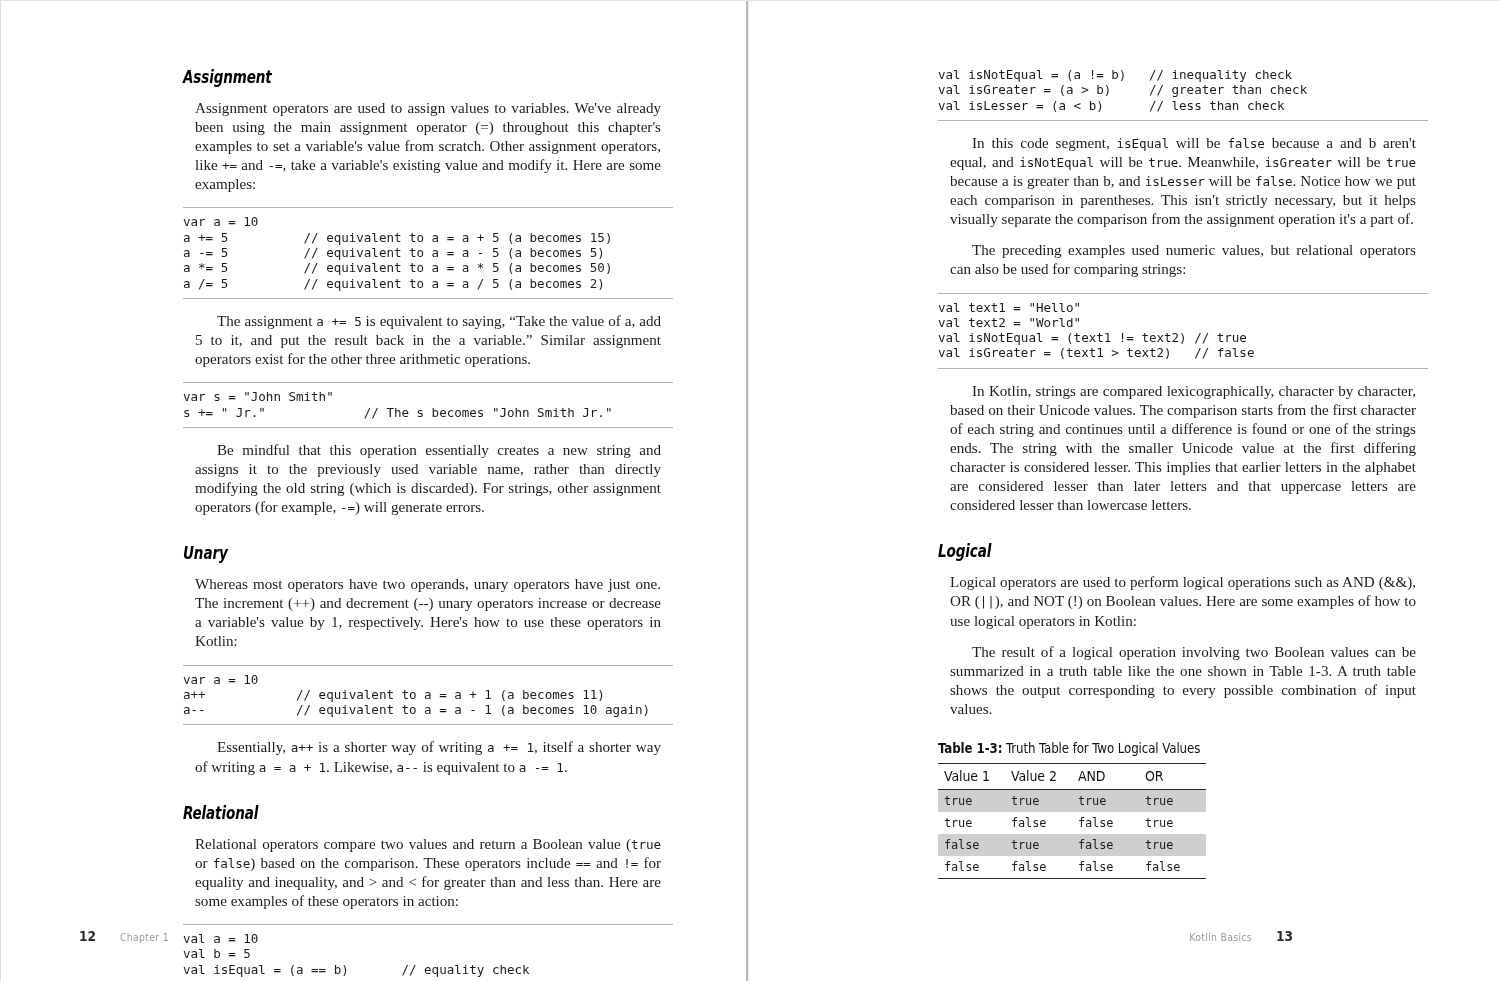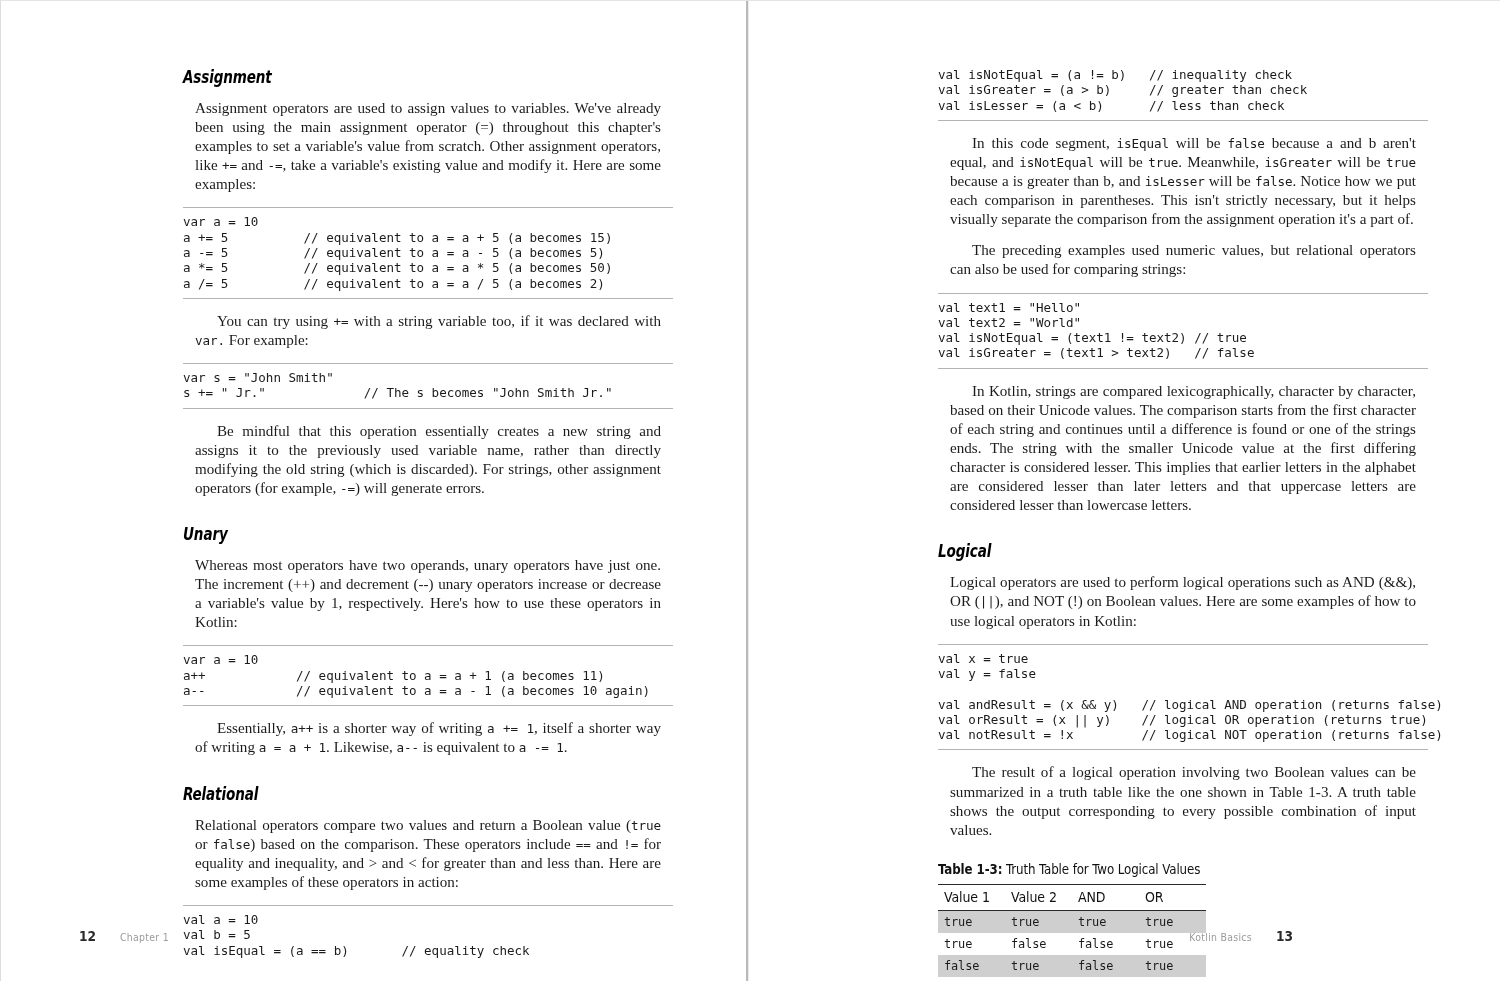--- a/index.html
+++ b/index.html
@@ -176,21 +176,21 @@
         <p class="body">Assignment operators are used to assign values to variables. We've already been using the main assignment operator (=) throughout this chapter's examples to set a variable's value from scratch. Other assignment operators, like <span class="mono-inline">+=</span> and <span class="mono-inline">-=</span>, take a variable's existing value and modify it. Here are some examples:</p>
 
         <div class="listing">
           <pre>var a = 10
 a += 5          // equivalent to a = a + 5 (a becomes 15)
 a -= 5          // equivalent to a = a - 5 (a becomes 5)
 a *= 5          // equivalent to a = a * 5 (a becomes 50)
 a /= 5          // equivalent to a = a / 5 (a becomes 2)</pre>
         </div>
 
-        <p class="body indent">You can try using <span class="mono-inline">+=</span> with a string variable too, if it was declared with <span class="mono-inline">var.</span> For example:</p>
+        <p class="body indent">The assignment <span class="mono-inline">a += 5</span> is equivalent to saying, “Take the value of a, add 5 to it, and put the result back in the a variable.” Similar assignment operators exist for the other three arithmetic operations.</p>
 
         <div class="listing">
           <pre>var s = "John Smith"
 s += " Jr."             // The s becomes "John Smith Jr."</pre>
         </div>
 
         <p class="body indent">Be mindful that this operation essentially creates a new string and assigns it to the previously used variable name, rather than directly modifying the old string (which is discarded). For strings, other assignment operators (for example, <span class="mono-inline">-=</span>) will generate errors.</p>
       </div>
 
       <div class="sect-wrap">
@@ -245,28 +245,20 @@
 val isNotEqual = (text1 != text2) // true
 val isGreater = (text1 &gt; text2)   // false</pre>
       </div>
 
       <p class="body indent">In Kotlin, strings are compared lexicographically, character by character, based on their Unicode values. The comparison starts from the first character of each string and continues until a difference is found or one of the strings ends. The string with the smaller Unicode value at the first differing character is considered lesser. This implies that earlier letters in the alphabet are considered lesser than later letters and that uppercase letters are considered lesser than lowercase letters.</p>
 
       <div class="sect-wrap">
         <h2 class="sect">Logical</h2>
         <p class="body">Logical operators are used to perform logical operations such as AND (&amp;&amp;), OR (<span class="mono-inline">||</span>), and NOT (!) on Boolean values. Here are some examples of how to use logical operators in Kotlin:</p>
 
-        <div class="listing">
-          <pre>val x = true
-val y = false
-
-val andResult = (x &amp;&amp; y)   // logical AND operation (returns false)
-val orResult = (x || y)    // logical OR operation (returns true)
-val notResult = !x         // logical NOT operation (returns false)</pre>
-        </div>
 
         <p class="body indent">The result of a logical operation involving two Boolean values can be summarized in a truth table like the one shown in Table 1-3. A truth table shows the output corresponding to every possible combination of input values.</p>
       </div>
 
       <div class="table-caption">
         <span class="tnum">Table 1-3:</span><span> Truth Table for Two Logical Values</span>
       </div>
 
       <table class="truth">
         <thead>

